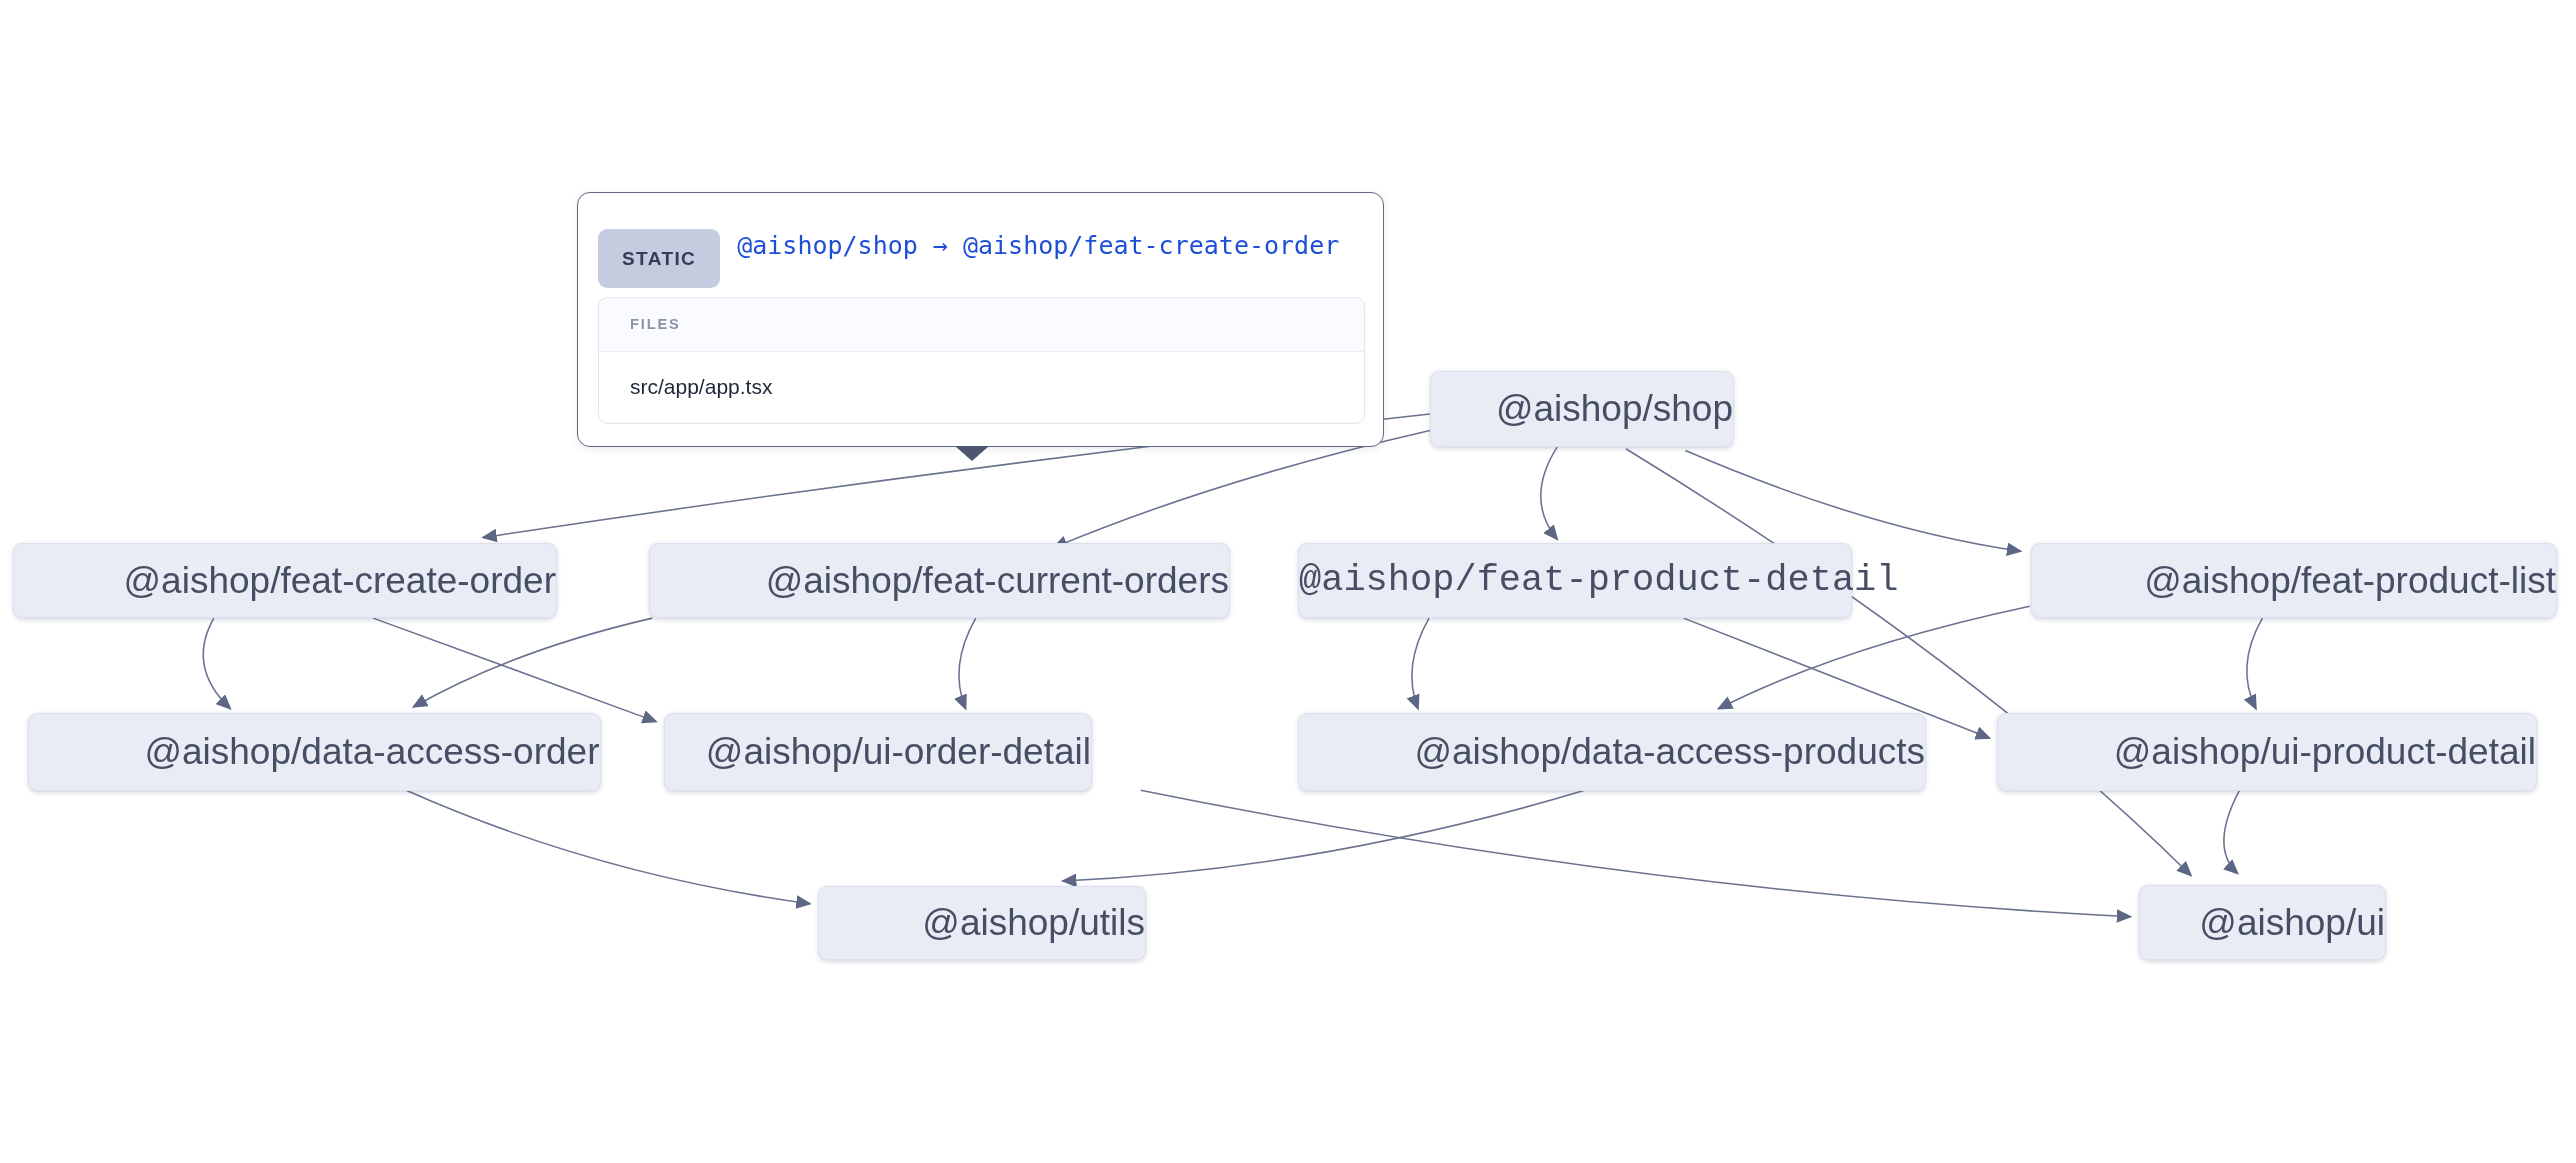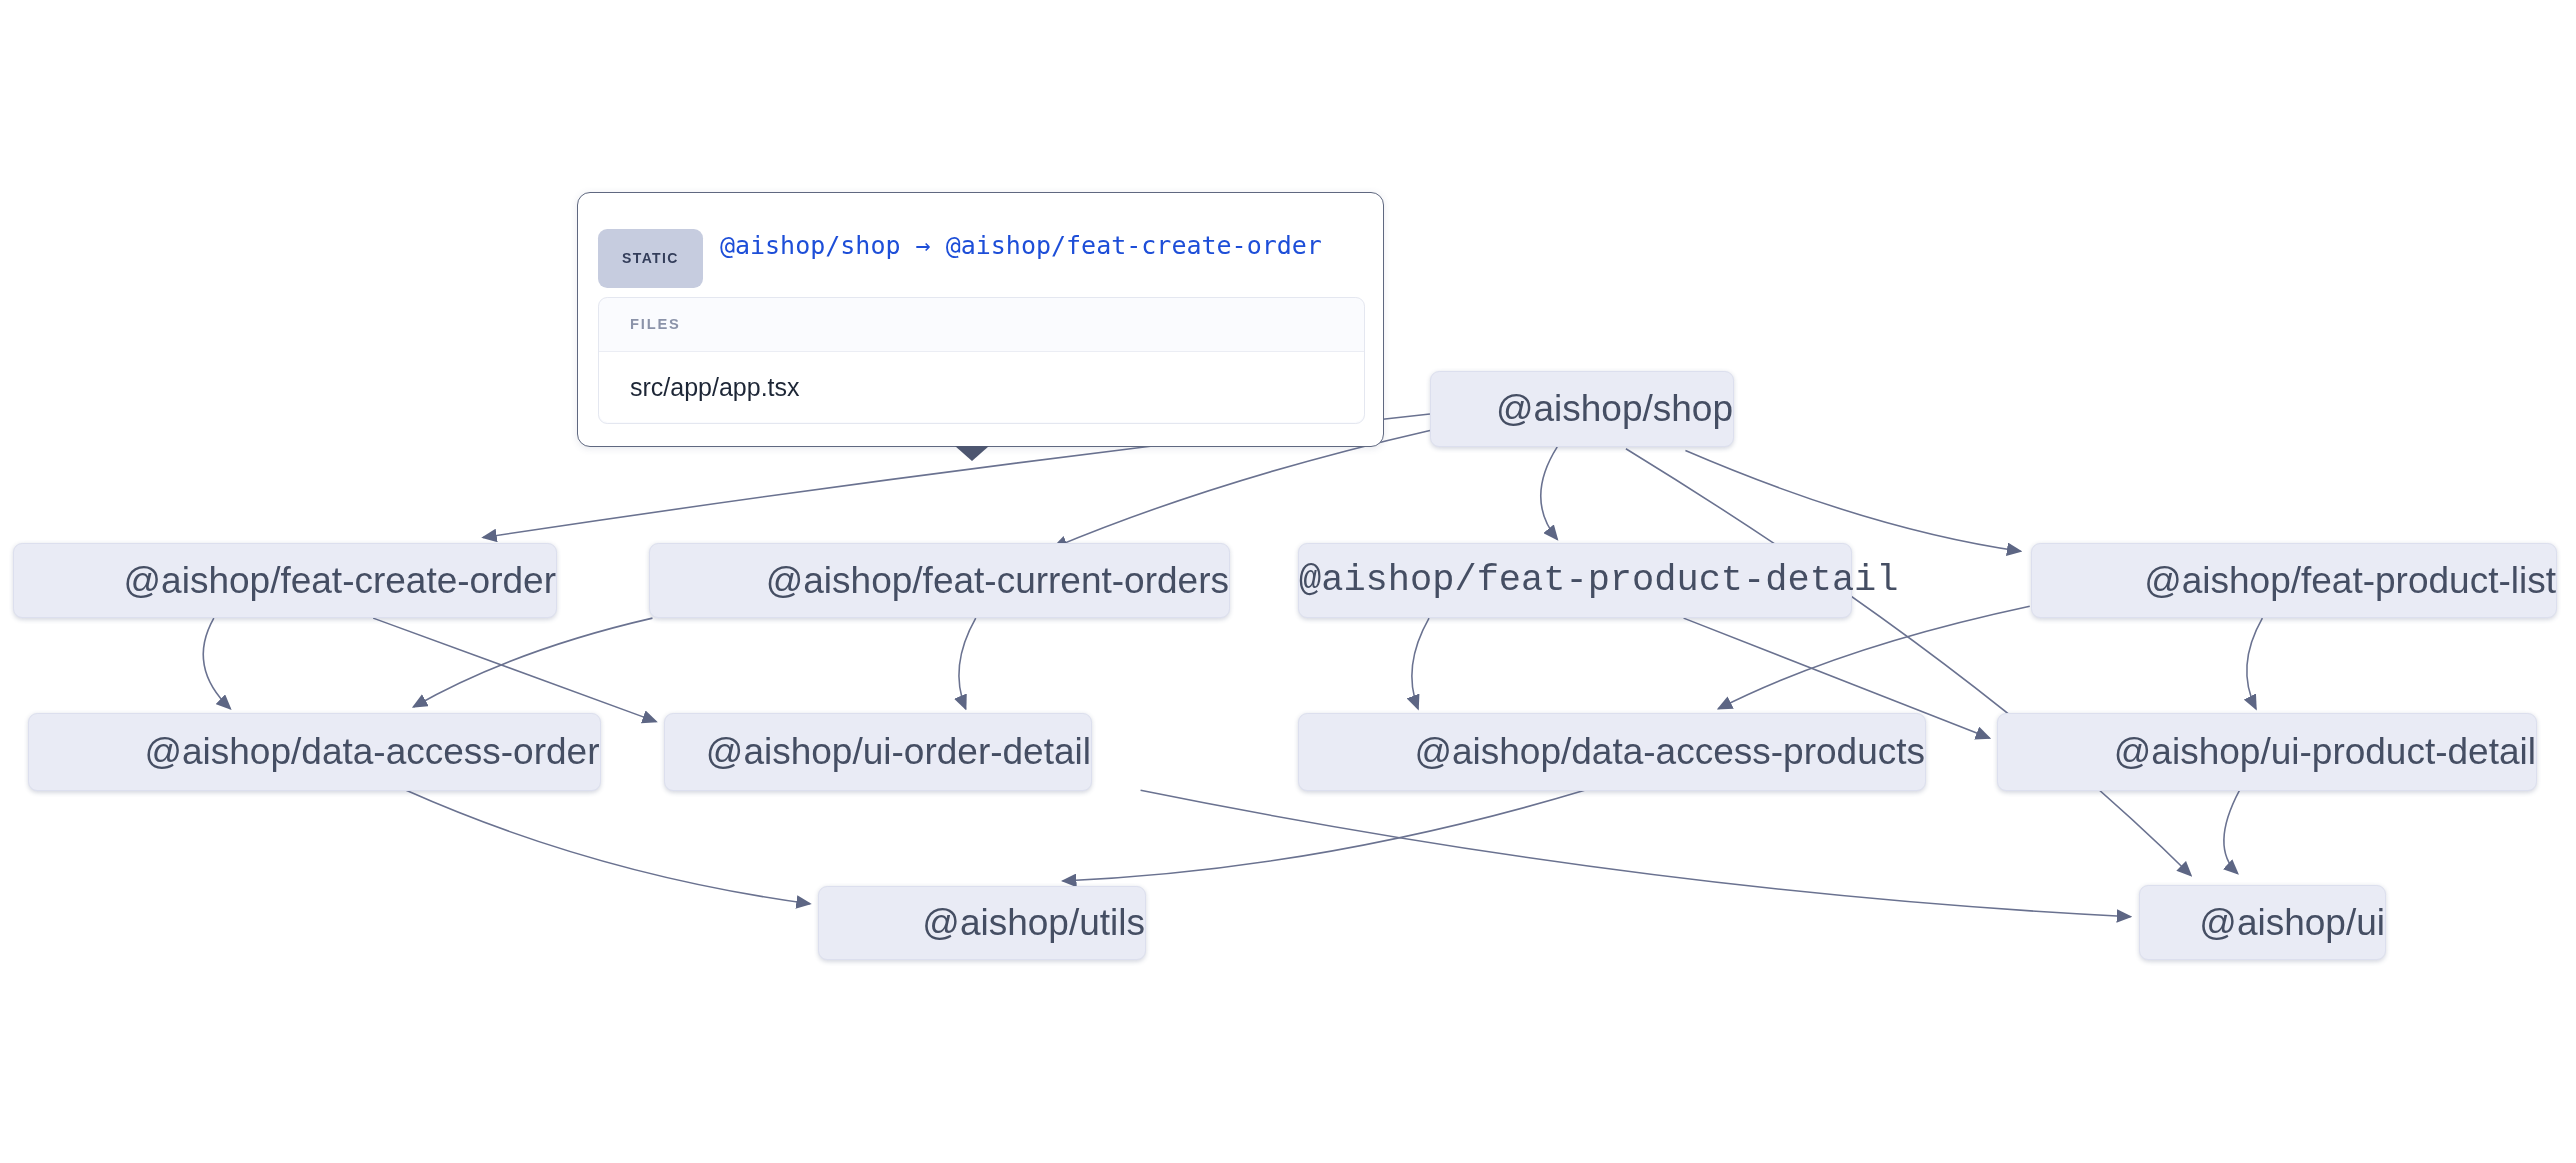--- a/index.html
+++ b/index.html
@@ -57,21 +57,21 @@
     position: absolute;
     left: 20px; top: 23px;
     right: 20px; height: 59px;
     display: flex;
     align-items: center;
   }
   .tooltip-badge {
     display: inline-block;
     background: #c6ccdf;
     color: #333d5a;
-    font-size: 14px;
+    font-size: 19px;
     font-weight: 700;
     letter-spacing: 1.4px;
     border-radius: 9.2px;
     padding: 0 24px;
     line-height: 59px;
     height: 59px;
     margin-top: 26px;
   }
   .tooltip-title {
     margin-left: 17px;
@@ -96,21 +96,21 @@
     font-size: 14.7px;
     font-weight: 600;
     letter-spacing: 1.8px;
     color: #8b93a9;
     border-bottom: 1.8px solid #ebedf4;
   }
   .files-row {
     height: 70px;
     line-height: 70px;
     padding-left: 31px;
-    font-size: 25px;
+    font-size: 21px;
     color: #1d2636;
     background: #ffffff;
     border-radius: 0 0 9.2px 9.2px;
   }
 </style>
 </head>
 <body>
 
 <div id="canvas">
 

